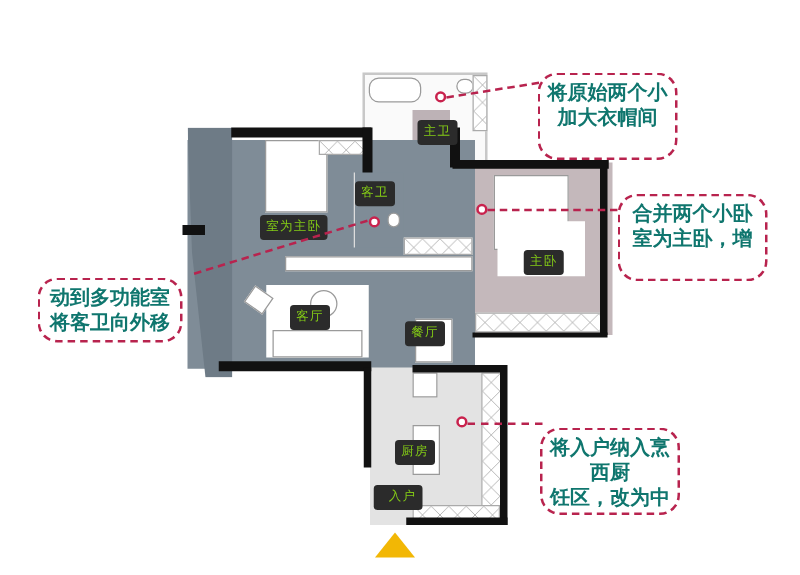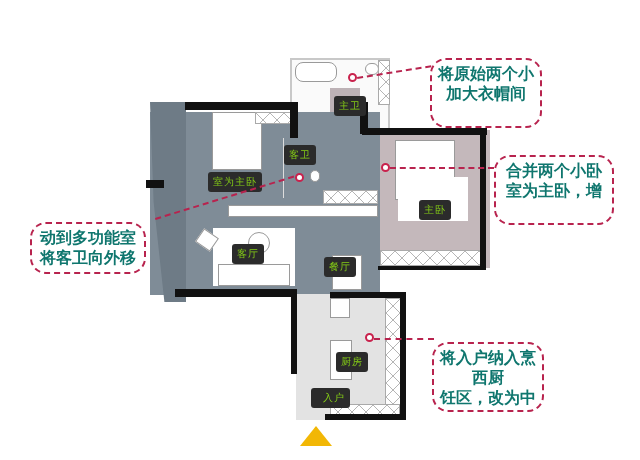--- a/index.html
+++ b/index.html
@@ -69,22 +69,22 @@
 
   <div class="abs" style="left:300px;top:426px;width:0;height:0;border-left:16px solid transparent;border-right:16px solid transparent;border-bottom:20px solid #f2b705;"></div>
 </div>
 
 <div class="room-label" style="left:208px;top:172px;">室为主卧</div>
 <div class="room-label" style="left:284px;top:145px;">客卫</div>
 <div class="room-label" style="left:334px;top:96px;">主卫</div>
 <div class="room-label" style="left:419px;top:200px;">主卧</div>
 <div class="room-label" style="left:232px;top:244px;">客厅</div>
 <div class="room-label" style="left:324px;top:257px;">餐厅</div>
-<div class="room-label" style="left:336px;top:352px;">厨房</div>
-<div class="room-label" style="left:311px;top:388px;padding-left:12px;">入户</div>
+<div class="room-label" style="left:316px;top:352px;">厨房</div>
+<div class="room-label" style="left:299px;top:388px;padding-left:12px;">入户</div>
 
 <div class="marker" style="left:348px;top:73px;"></div>
 <div class="dash" style="left:357px;top:77px;width:75px;transform:rotate(-9deg);"></div>
 
 <div class="marker" style="left:381px;top:163px;"></div>
 <div class="dash" style="left:390px;top:167px;width:104px;"></div>
 
 <div class="marker" style="left:295px;top:173px;"></div>
 <div class="dash" style="left:155px;top:218px;width:145px;transform:rotate(-17deg);"></div>
 

